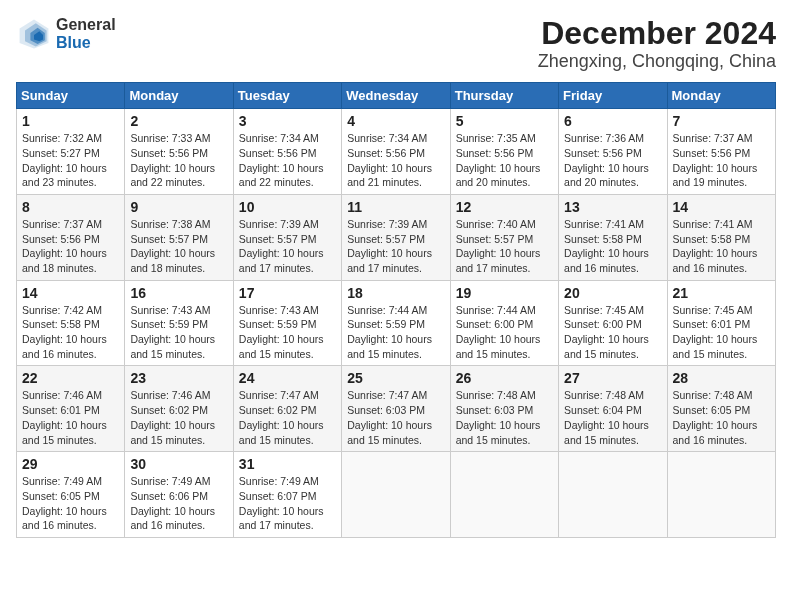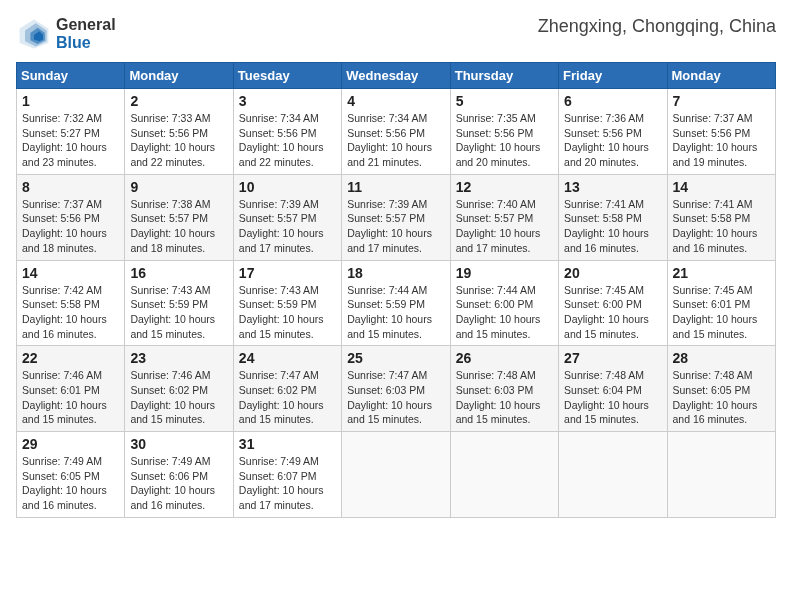--- a/index.html
+++ b/index.html
@@ -110,20 +110,21 @@
       <polygon points="22,8 34,16 34,28 22,34 10,28 10,16" fill="#1a6ab1" opacity="0.3"></polygon>
       <polygon points="24,13 32,19 32,27 24,31 16,27 16,19" fill="#1a6ab1" opacity="0.6"></polygon>
       <polygon points="26,17 30,21 30,26 26,28 20,26 20,21" fill="#1a6ab1"></polygon>
     </svg>
     <div class="logo-text">
       <span class="logo-general">General</span>
       <span class="logo-blue">Blue</span>
     </div>
   </div>
   <div class="title-area">
+    <div class="month-title">December 2024</div>
     <div class="subtitle">Zhengxing, Chongqing, China</div>
   </div>
 </div>
 
 <table class="calendar">
   <thead>
     <tr>
     <th>Sunday</th>
         <th>Monday</th>
         <th>Tuesday</th>

